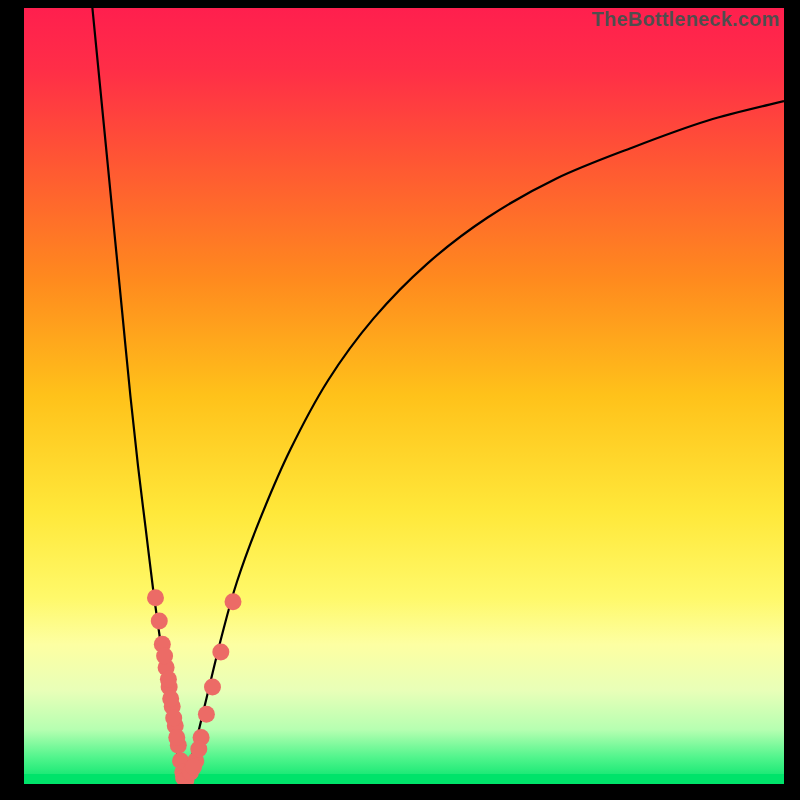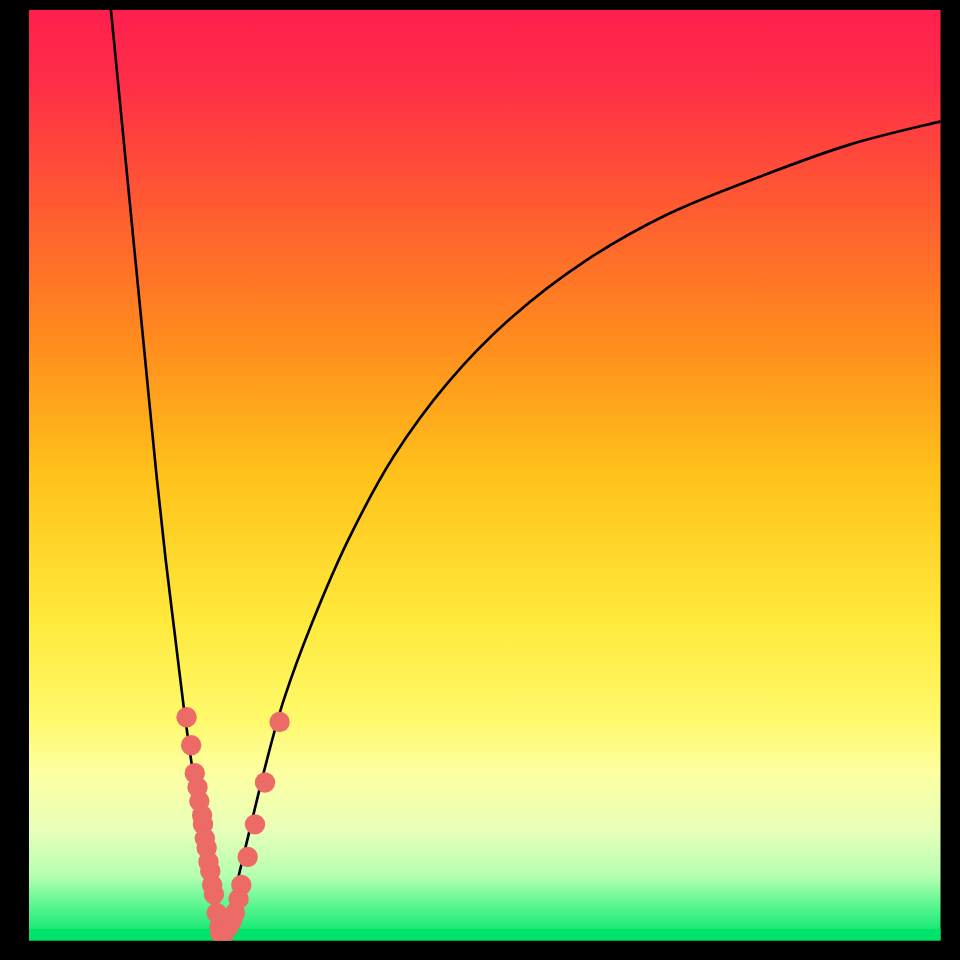--- a/index.html
+++ b/index.html
@@ -89,15 +89,16 @@
           <circle cx="169.48" cy="758.928" r="8.5" fill="#ec6b66" stroke="#d85a55" stroke-width="0"></circle>
           <circle cx="177.08" cy="729.44" r="8.5" fill="#ec6b66" stroke="#d85a55" stroke-width="0"></circle>
           <circle cx="174.8" cy="741.08" r="8.5" fill="#ec6b66" stroke="#d85a55" stroke-width="0"></circle>
           <circle cx="182.4" cy="706.16" r="8.5" fill="#ec6b66" stroke="#d85a55" stroke-width="0"></circle>
           <circle cx="188.48" cy="679" r="8.5" fill="#ec6b66" stroke="#d85a55" stroke-width="0"></circle>
           <circle cx="196.84" cy="644.0799999999999" r="8.5" fill="#ec6b66" stroke="#d85a55" stroke-width="0"></circle>
           <circle cx="209.00000000000003" cy="593.64" r="8.5" fill="#ec6b66" stroke="#d85a55" stroke-width="0"></circle>
         </g>
     </svg>
 
+    <div class="watermark">TheBottleneck.com</div>
   </div>
 
 </div>
 
 </body></html>

